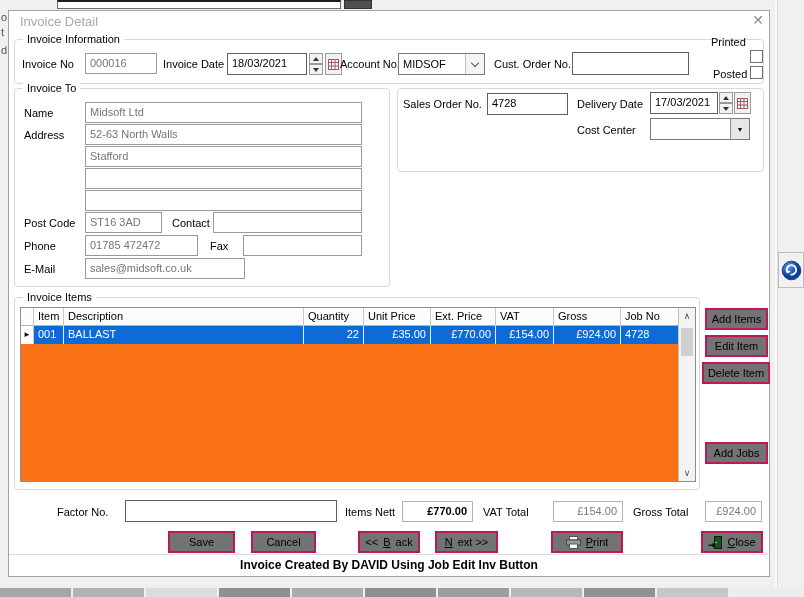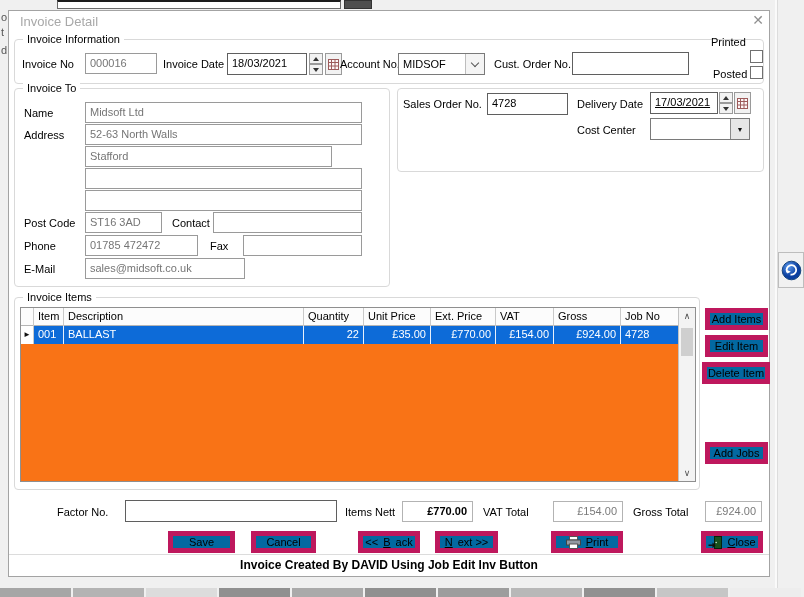--- a/index.html
+++ b/index.html
@@ -41,21 +41,21 @@
   .field { position:absolute; background:#fff; border:1px solid #9a9a9a;
     padding:3px 4px 0 4px; height:21px; overflow:hidden; white-space:nowrap; color:#757575; }
   .field.dark { border-color:#5f5f5f; color:#000; }
   .field.black { color:#000; }
   .ro { background:#fff; border:1px solid #b3b3b3; color:#7a7a7a; }
   .num { text-align:right; padding-right:5px; }
   .bold { font-weight:bold; color:#000; }
 
   .checkbox { position:absolute; width:13px; height:13px; background:#fff; border:1px solid #707070; }
 
-  .btn { position:absolute; background:#0369a1; border:5px solid #be185d; color:#000;
+  .btn { position:absolute; background:#737373; border:2px solid #be185d; color:#000;
     display:flex; align-items:center; justify-content:center; gap:5px; font-size:11px; cursor:default; }
 
   
   .spinner { position:absolute; width:14px; height:22px; }
   .spinhalf { position:absolute; left:0; width:14px; height:11px; background:#f2f2f2; border:1px solid #9a9a9a;
     display:flex; align-items:center; justify-content:center; }
   .spinhalf.up { top:0; } .spinhalf.dn { top:11px; }
   .tri-up { width:0; height:0; border-left:3px solid transparent; border-right:3px solid transparent; border-bottom:4px solid #333; }
   .tri-dn { width:0; height:0; border-left:3px solid transparent; border-right:3px solid transparent; border-top:4px solid #333; }
   .calbtn { position:absolute; width:17px; height:22px; background:#f2f2f2; border:1px solid #9a9a9a;
@@ -166,39 +166,39 @@
   <span class="lbl" style="left:713px; top:68px;">Posted</span>
   <div class="checkbox" style="left:750px; top:66px;"></div>
 
   <div class="groupbox" style="left:14px; top:88px; width:376px; height:199px;">
     <span class="gtitle">Invoice To</span>
   </div>
   <span class="lbl" style="left:24px; top:107px;">Name</span>
   <div class="field" style="left:85px; top:102px; width:277px;">Midsoft Ltd</div>
   <span class="lbl" style="left:24px; top:129px;">Address</span>
   <div class="field" style="left:85px; top:124px; width:277px;">52-63 North Walls</div>
-  <div class="field" style="left:85px; top:146px; width:247px;">Stafford</div>
+  <div class="field" style="left:85px; top:146px; width:277px;">Stafford</div>
   <div class="field" style="left:85px; top:168px; width:277px;"></div>
   <div class="field" style="left:85px; top:190px; width:277px;"></div>
   <span class="lbl" style="left:24px; top:217px;">Post Code</span>
   <div class="field" style="left:85px; top:212px; width:77px;">ST16 3AD</div>
   <span class="lbl" style="left:172px; top:217px;">Contact</span>
   <div class="field" style="left:213px; top:212px; width:149px;"></div>
   <span class="lbl" style="left:24px; top:240px;">Phone</span>
   <div class="field" style="left:85px; top:235px; width:113px;">01785 472472</div>
   <span class="lbl" style="left:210px; top:240px;">Fax</span>
   <div class="field" style="left:243px; top:235px; width:119px;"></div>
   <span class="lbl" style="left:24px; top:263px;">E-Mail</span>
   <div class="field" style="left:85px; top:258px; width:160px;">sales@midsoft.co.uk</div>
 
   <div class="groupbox" style="left:397px; top:88px; width:367px; height:84px;"></div>
   <span class="lbl" style="left:403px; top:98px;">Sales Order No.</span>
   <div class="field dark black" style="left:487px; top:93px; width:81px; height:22px;">4728</div>
   <span class="lbl" style="left:577px; top:98px;">Delivery Date</span>
-  <div class="field dark" style="left:650px; top:92px; width:68px; height:22px;text-decoration:underline;">17/03/2021</div>
+  <div class="field dark" style="left:650px; top:92px; width:68px; height:22px;">17/03/2021</div>
   <div class="spinner" style="left:719px; top:92px;">
     <div class="spinhalf up">
         <span class="tri-up"></span>
       </div>
     <div class="spinhalf dn">
         <span class="tri-dn"></span>
       </div>
   </div>
   <div class="calbtn" style="left:734px; top:92px;">
     <svg width="11" height="11" viewBox="0 0 11 11">

